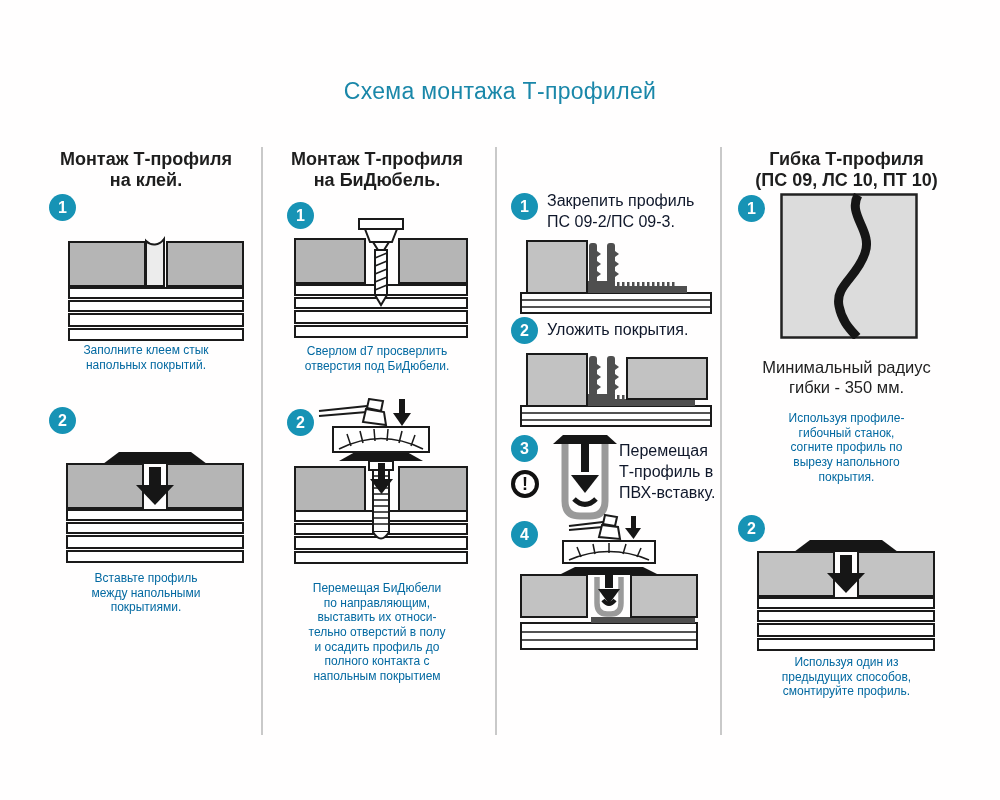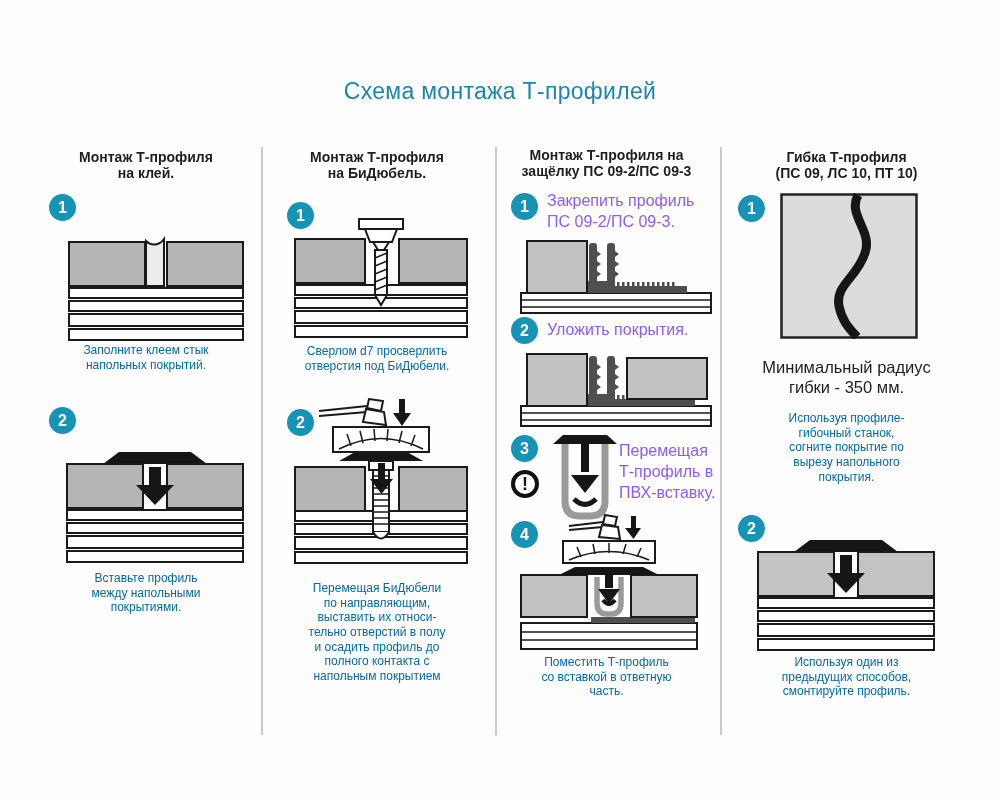--- a/index.html
+++ b/index.html
@@ -2,24 +2,24 @@
 <html><head>
 <meta charset="utf-8">
 <style>
   html,body{margin:0;padding:0;background:#ffffff;}
   #canvas{position:relative;width:1000px;height:800px;background:#fffefe;font-family:"Liberation Sans",sans-serif;overflow:hidden;}
   .title{position:absolute;top:78px;left:0;width:1000px;text-align:center;font-size:23px;font-weight:normal;letter-spacing:.3px;color:#1a87a9;}
   .columns{position:absolute;left:35px;top:147px;width:940px;height:588px;display:flex;}
   .col{position:relative;box-sizing:border-box;height:588px;}
   .col-sep{border-right:2px solid #c9c9c9;}
   .c1{width:228px}.c2{width:234px}.c3{width:225px}.c4{width:253px}
-  .hdr{position:absolute;left:0;right:4px;text-align:center;font-weight:bold;font-size:14px;line-height:1.16;color:#1e1e1e;white-space:pre-line;}
+  .hdr{position:absolute;left:0;right:4px;text-align:center;font-weight:bold;font-size:18px;line-height:1.16;color:#1e1e1e;white-space:pre-line;}
   .cap{position:absolute;left:0;right:4px;text-align:center;font-size:12px;line-height:1.22;color:#0369a1;white-space:pre-line;}
   .cap.b{font-weight:normal;color:#1e1e1e;font-size:16.5px;}
-  .steptext{position:absolute;font-size:16px;line-height:1.3;color:#8b5cf6;white-space:pre-line;text-align:left;}
+  .steptext{position:absolute;font-size:16px;line-height:1.3;color:#0f172a;white-space:pre-line;text-align:left;}
   .badge{position:absolute;width:27px;height:27px;border-radius:50%;background:#1793b5;color:#fff;font-weight:bold;font-size:16px;display:flex;align-items:center;justify-content:center;}
   .warn{position:absolute;box-sizing:border-box;width:28px;height:28px;border-radius:50%;border:4px solid #111;color:#111;font-weight:bold;font-size:18px;display:flex;align-items:center;justify-content:center;}
   svg{position:absolute;display:block;}
 </style>
 </head>
 <body>
 
 <div id="canvas">
   <div class="title">Схема монтажа Т-профилей</div>
 
@@ -134,22 +134,20 @@
       <div class="cap" style="top:434px">Перемещая БиДюбели
 по направляющим,
 выставить их относи-
 тельно отверстий в полу
 и осадить профиль до
 полного контакта с
 напольным покрытием</div>
     </div>
 
     <div class="col c3 col-sep">
-      <div class="hdr" style="top:0">Монтаж Т-профиля на
-защёлку ПС 09-2/ПС 09-3</div>
 
       <div class="badge" style="left:14px;top:46px">1</div>
       <div class="steptext" style="left:50px;top:44px">Закрепить профиль
 ПС 09-2/ПС 09-3.</div>
 
       <svg style="left:22px;top:92px" width="198" height="76" viewBox="0 0 198 76">
         <rect x="2" y="54" width="190" height="20" fill="#fff" stroke="#1a1a1a" stroke-width="2"></rect>
         <line x1="2" y1="61" x2="192" y2="61" stroke="#1a1a1a" stroke-width="1.5"></line>
         <line x1="2" y1="68" x2="192" y2="68" stroke="#1a1a1a" stroke-width="1.5"></line>
         <rect x="96" y="47" width="72" height="7" fill="#4f4f4f"></rect>
@@ -247,40 +245,37 @@
           <line x1="118" y1="44" x2="122" y2="35"></line>
         </g>
         <line x1="50" y1="13" x2="84" y2="9" stroke="#1a1a1a" stroke-width="2"></line>
         <line x1="50" y1="17" x2="84" y2="14" stroke="#1a1a1a" stroke-width="2"></line>
         <polygon points="86,2 98,4 96,13 84,11" fill="#fff" stroke="#1a1a1a" stroke-width="2"></polygon>
         <polygon points="83,12 99,14 101,26 80,24" fill="#fff" stroke="#1a1a1a" stroke-width="2"></polygon>
         <rect x="112" y="3" width="5" height="12" fill="#161616"></rect>
         <polygon points="106,15 122,15 114.5,26" fill="#161616"></polygon>
       </svg>
 
-      <div class="cap" style="top:508px">Поместить Т-профиль
-со вставкой в ответную
-часть.</div>
     </div>
 
     <div class="col c4">
       <div class="hdr" style="top:2px">Гибка Т-профиля
 (ПС 09, ЛС 10, ПТ 10)</div>
       <div class="badge" style="left:16px;top:48px">1</div>
 
       <svg style="left:58px;top:46px" width="138" height="146" viewBox="0 0 138 146">
         <rect x="1.5" y="1.5" width="135" height="143" fill="#dcdcdc" stroke="#222" stroke-width="2.5"></rect>
         <path d="M78,2 C67,22 93,38 85,60 C77,85 55,92 59,113 C62,129 71,137 77,144" fill="none" stroke="#161616" stroke-width="9"></path>
       </svg>
 
       <div class="cap b" style="top:210px">Минимальный радиус
 гибки - 350 мм.</div>
       <div class="cap" style="top:264px">Используя профиле-
 гибочный станок,
-согните покрытие по
+согните профиль по
 вырезу напольного
 покрытия.</div>
 
       <div class="badge" style="left:16px;top:368px">2</div>
 
       <svg style="left:34px;top:390px" width="180" height="115" viewBox="0 0 180 115">
         <polygon points="38,15 142,15 126,3 54,3" fill="#161616"></polygon>
         <rect x="2" y="15" width="76" height="44" fill="#c3c3c3" stroke="#1a1a1a" stroke-width="2"></rect>
         <rect x="102" y="15" width="76" height="44" fill="#c3c3c3" stroke="#1a1a1a" stroke-width="2"></rect>
         <rect x="84" y="18" width="12" height="19" fill="#161616"></rect>

